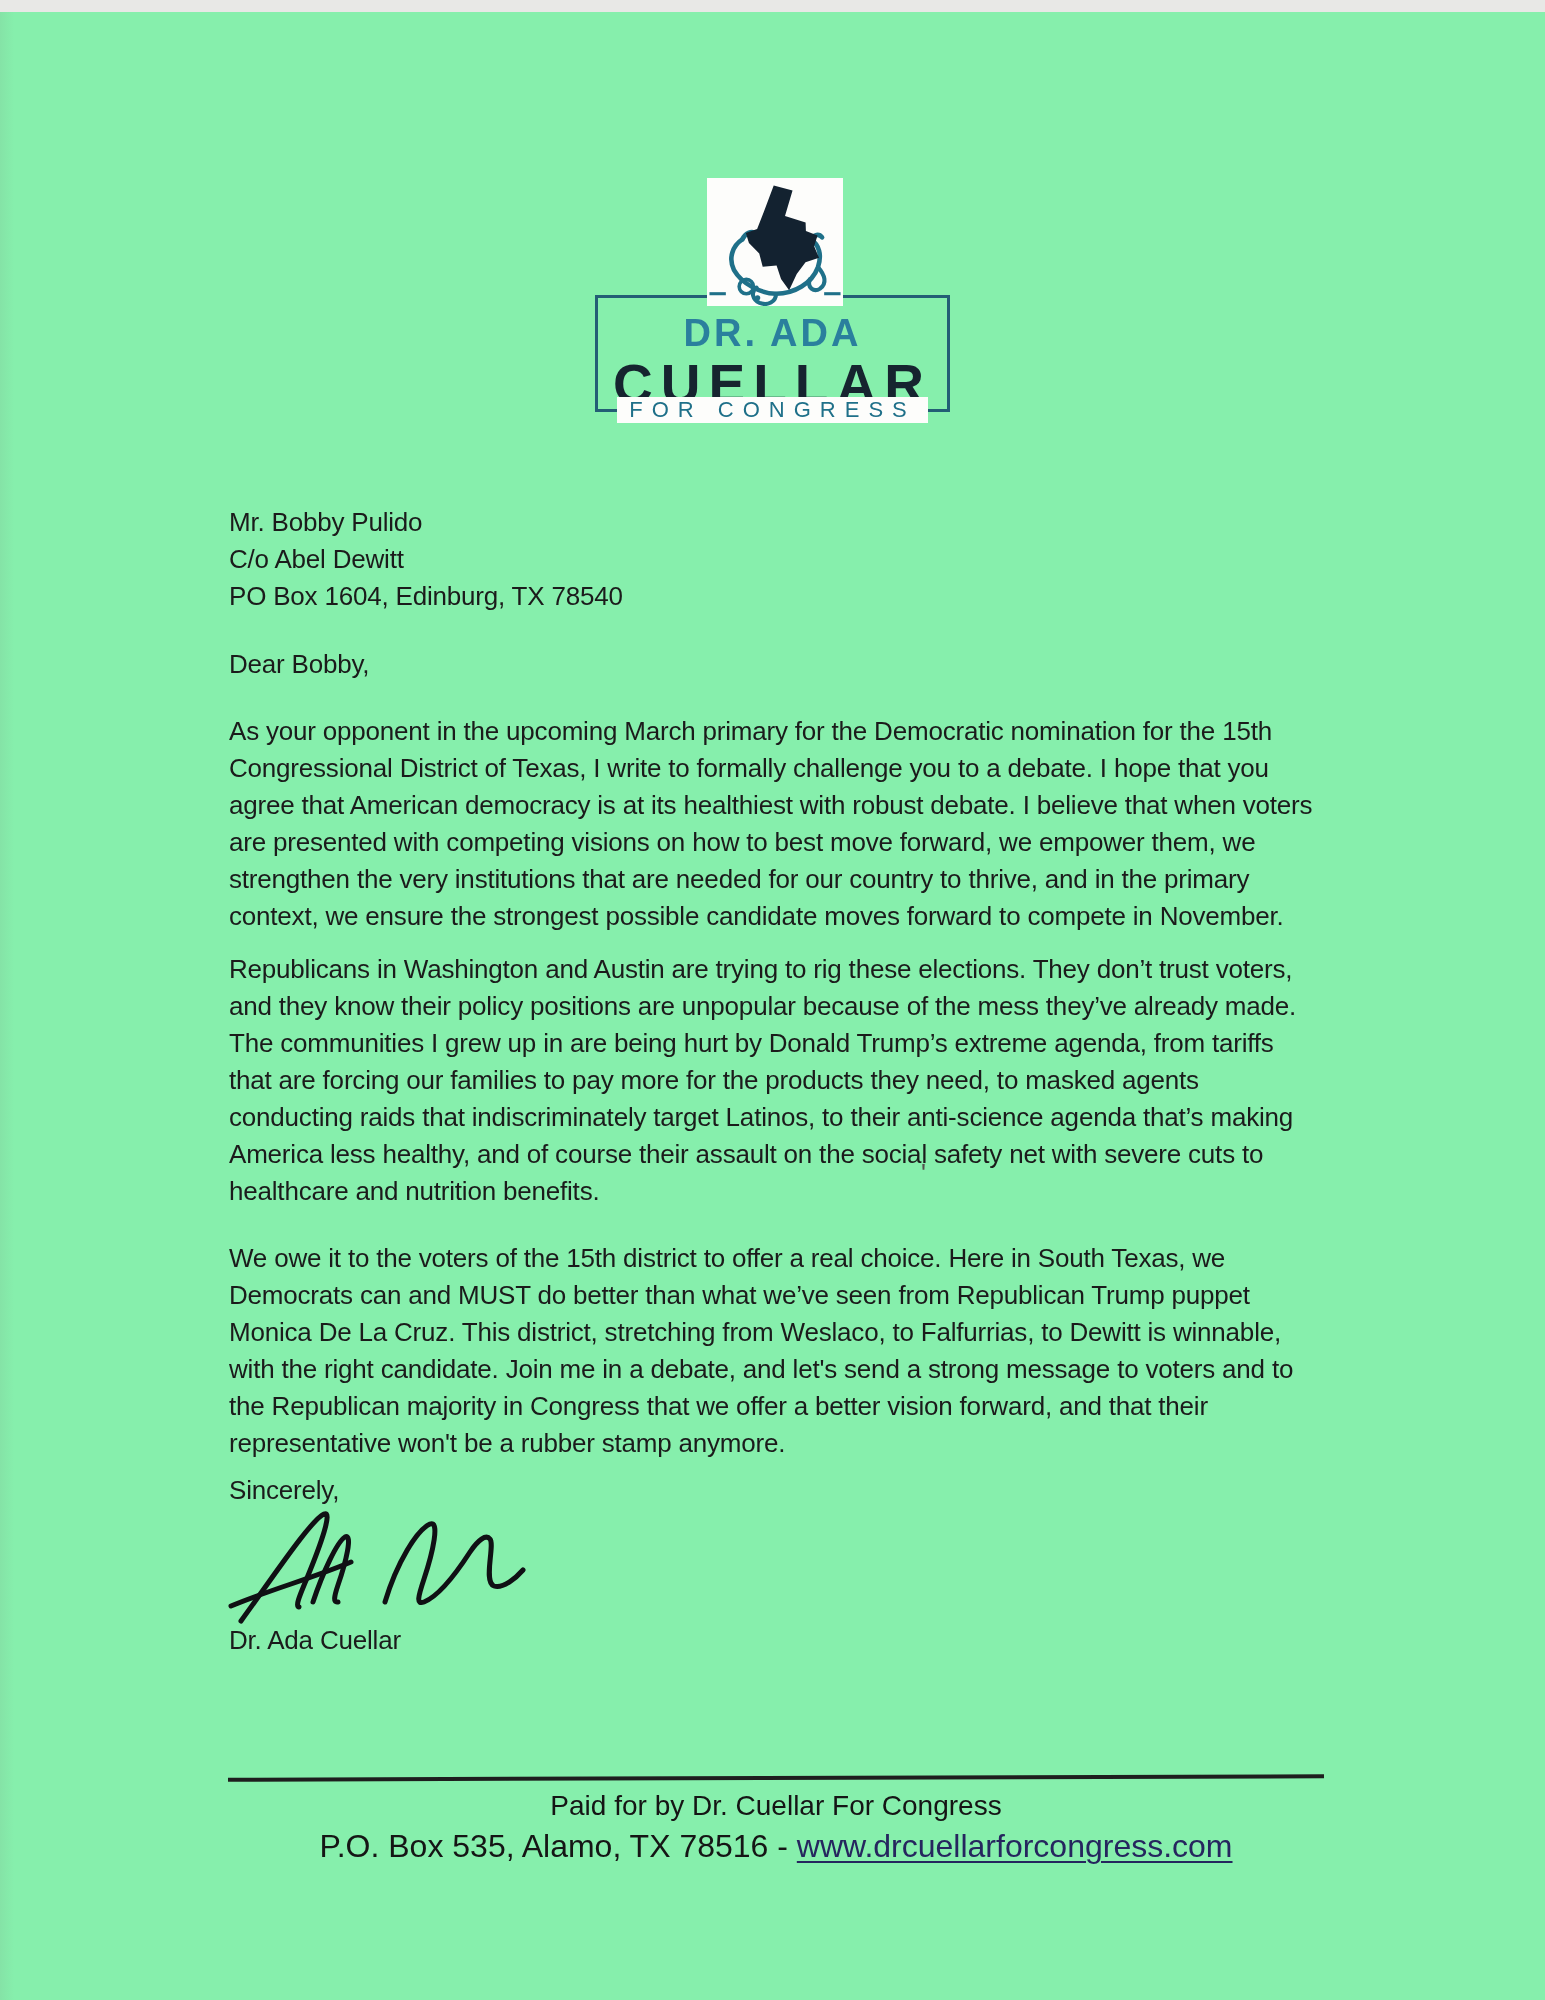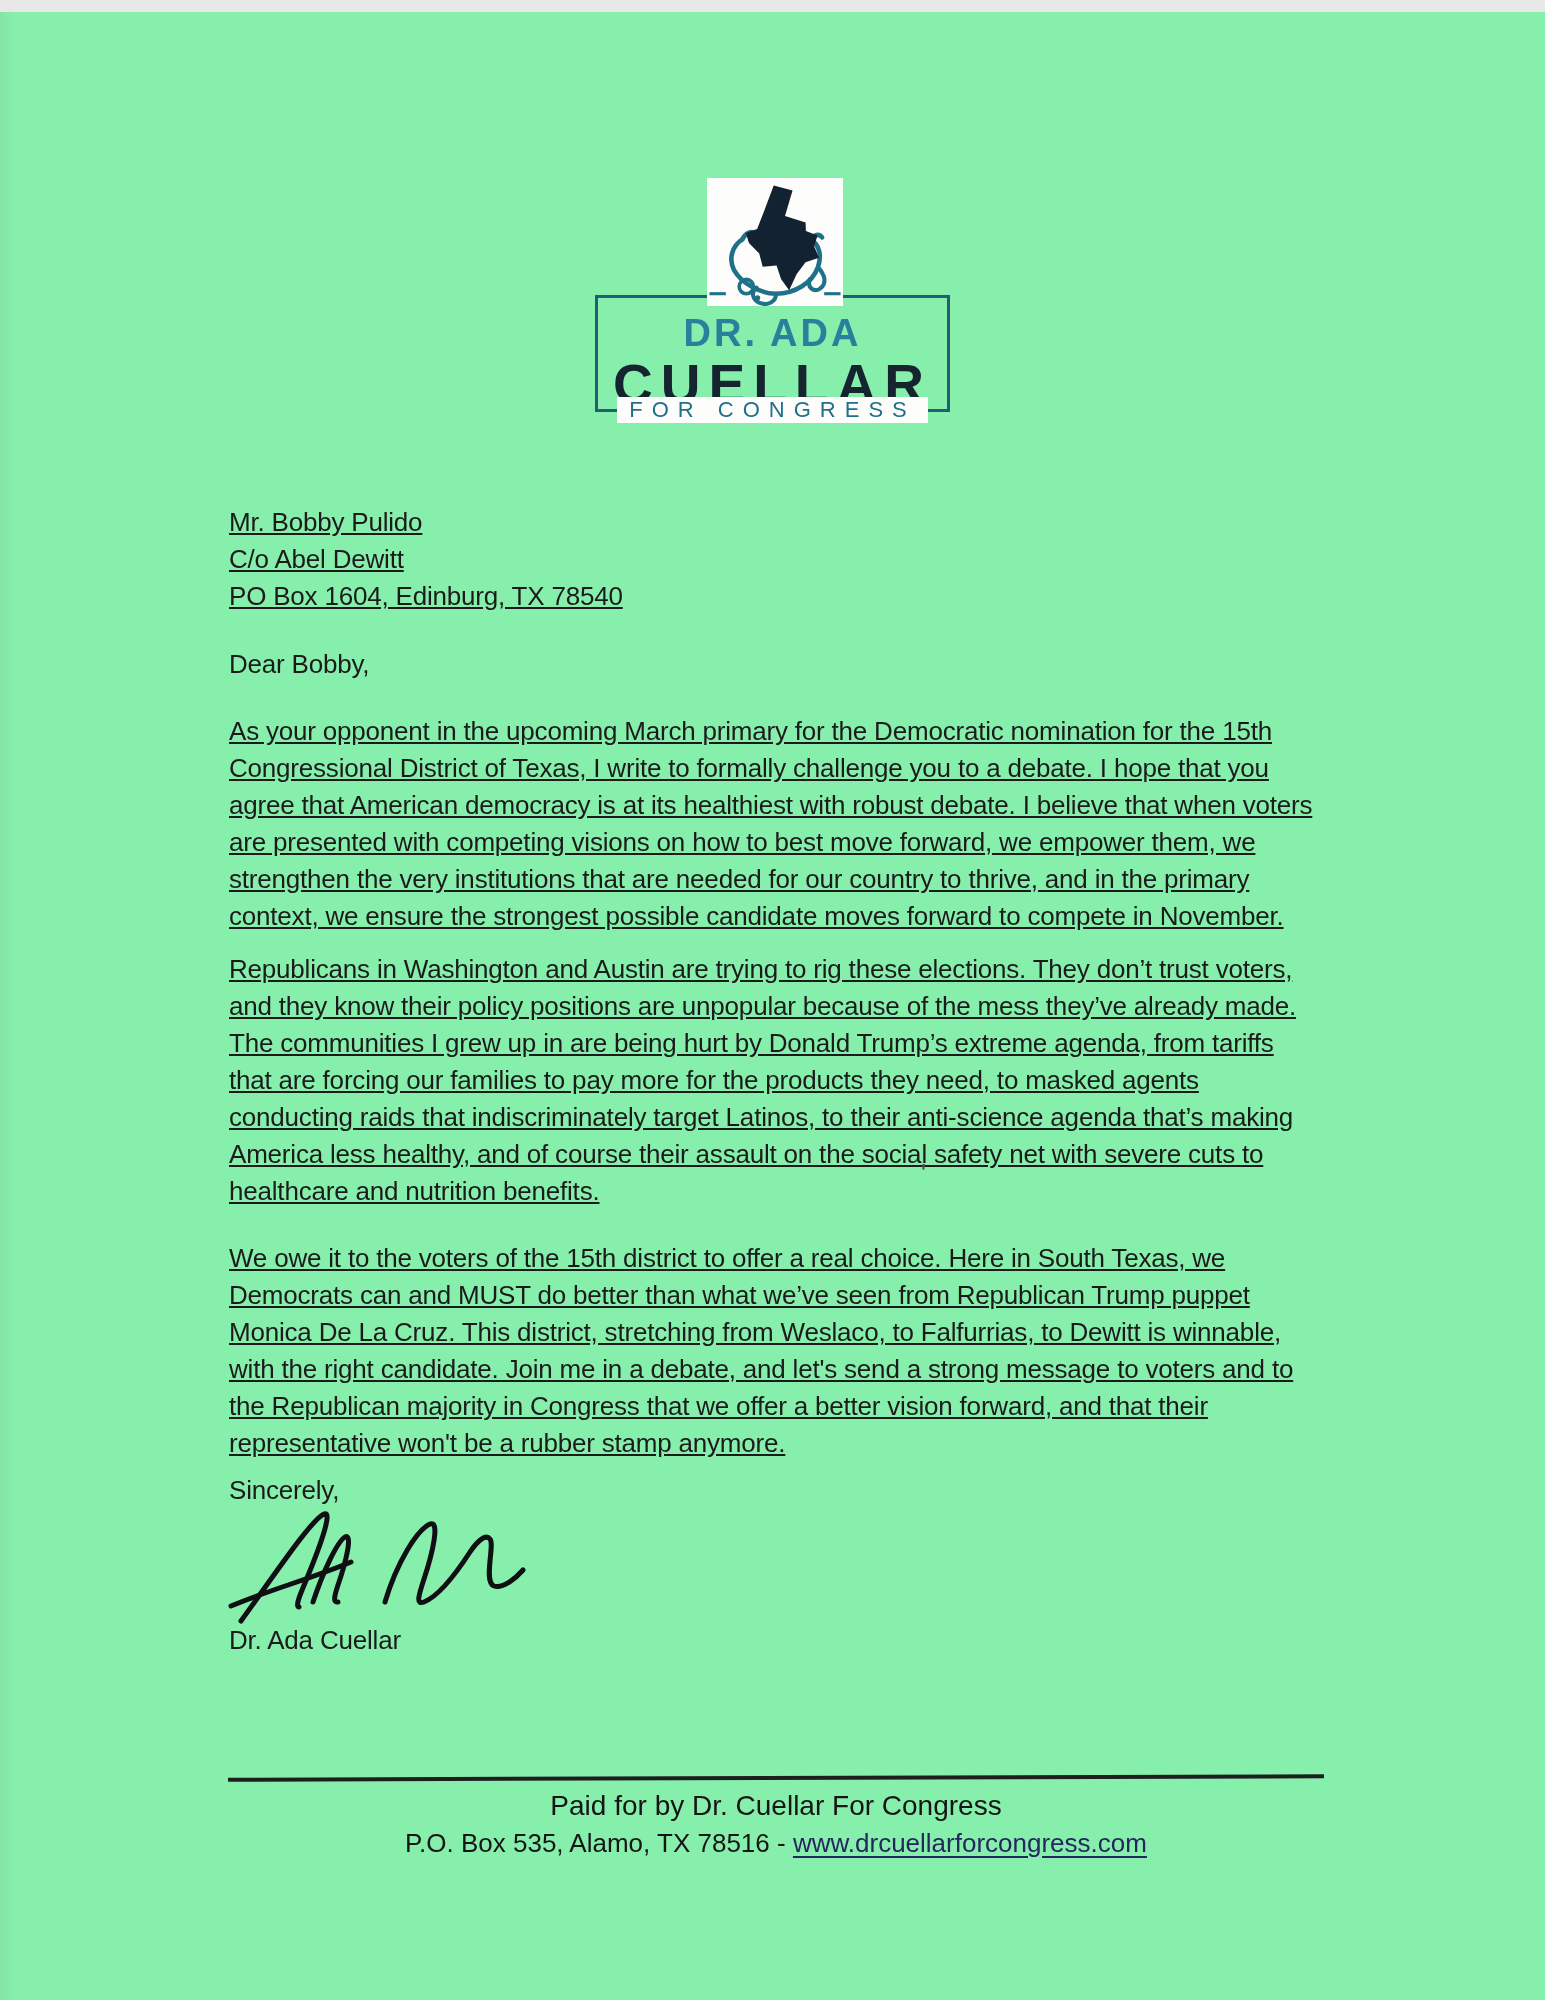--- a/index.html
+++ b/index.html
@@ -44,41 +44,41 @@
     font-size:22px;font-weight:normal;letter-spacing:9px;
     color:#1f7089;
   }
   .logo-icon{
     position:absolute;left:707px;top:166px;width:136px;height:128px;
     background:#fdfdfb;z-index:2;
   }
 
   
   .textblock{position:absolute;left:229px;font-size:26px;line-height:37px;letter-spacing:-0.2px;color:#1b1b1b;}
-  .tline{white-space:nowrap;text-decoration:underline;}
+  .tline{white-space:nowrap;}
   .address{top:492px;}
   .salutation{top:634px;}
   .p1{top:701px;}
   .p2{top:939px;}
   .p3{top:1228px;}
   .sincerely{top:1460px;}
   .signer{top:1610px;}
 
   .signature{position:absolute;left:222px;top:1478px;width:310px;height:150px;}
 
   .artifact{
     position:absolute;left:921px;top:1146px;
     font-size:26px;color:#55504e;letter-spacing:0;
   }
 
   
   .footer{position:absolute;left:228px;top:1764px;width:1096px;text-align:center;}
   .rule{height:4px;background:#1e1e1e;transform:rotate(-0.18deg);}
   .f1{margin-top:10px;font-size:28px;color:#151515;}
-  .f2{margin-top:6px;font-size:26px;color:#151515;}
+  .f2{margin-top:6px;font-size:32px;color:#151515;}
   .url{
     color:#25265e;text-decoration:underline;text-underline-offset:4px;
     text-decoration-thickness:2px;cursor:pointer;
   }
 </style>
 </head>
 <body>
 
 <div class="page">
 

